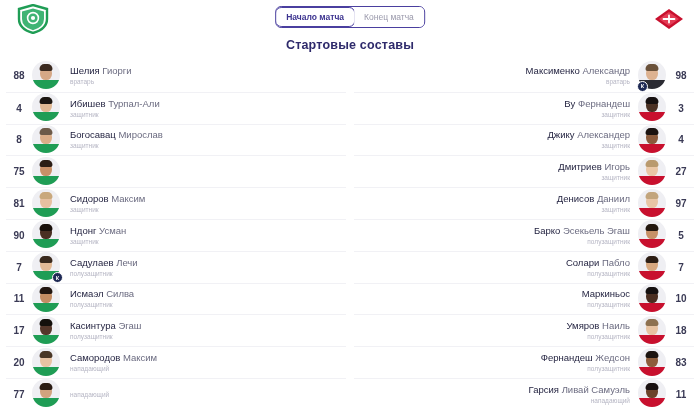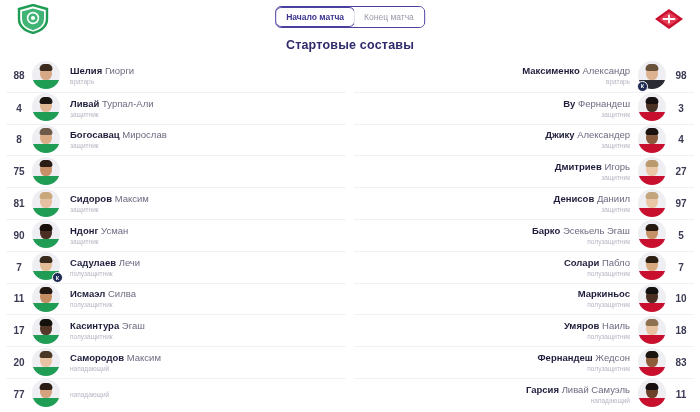--- a/index.html
+++ b/index.html
@@ -81,21 +81,21 @@
     background:#1f2a55;color:#fff;font-size:5.5px;font-weight:bold;
     display:flex;align-items:center;justify-content:center;
     border:1.2px solid #fff;box-sizing:content-box;
   }
   .col.right .cap{right:auto;left:-1px;}
 
   .info{flex:1 1 auto;padding:0 8px;min-width:0;}
   .col.left .info{text-align:left;}
   .col.right .info{text-align:right;}
   .pname{font-size:9.5px;line-height:12px;color:#6b6b80;white-space:nowrap;}
-  .pname b{color:#1f1f3d;font-weight:bold;}
+  .pname b{color:#1f1f3d;font-weight:normal;}
   .ppos{font-size:6.5px;line-height:9px;color:#b6b6c4;white-space:nowrap;}
 </style>
 </head>
 <body>
 
 <div class="page">
 
   <div class="header">
 
     <div class="crest left">
@@ -142,21 +142,21 @@
         <div class="row">
           <div class="num">4</div>
           <div class="avatar-wrap">
             <div class="avatar">
               <span class="shirt" style="background:#1f9d55"></span>
               <span class="head" style="background:#e0b893"></span>
               <span class="hair" style="background:#1d1712"></span>
             </div>
           </div>
           <div class="info">
-            <div class="pname"><b>Ливай</b> <span>Турпал-Али</span></div>
+            <div class="pname"><b>Ибишев</b> <span>Турпал-Али</span></div>
             <div class="ppos">защитник</div>
           </div>
         </div>
         <div class="row">
           <div class="num">8</div>
           <div class="avatar-wrap">
             <div class="avatar">
               <span class="shirt" style="background:#1f9d55"></span>
               <span class="head" style="background:#dcae88"></span>
               <span class="hair" style="background:#6d5a48"></span>

